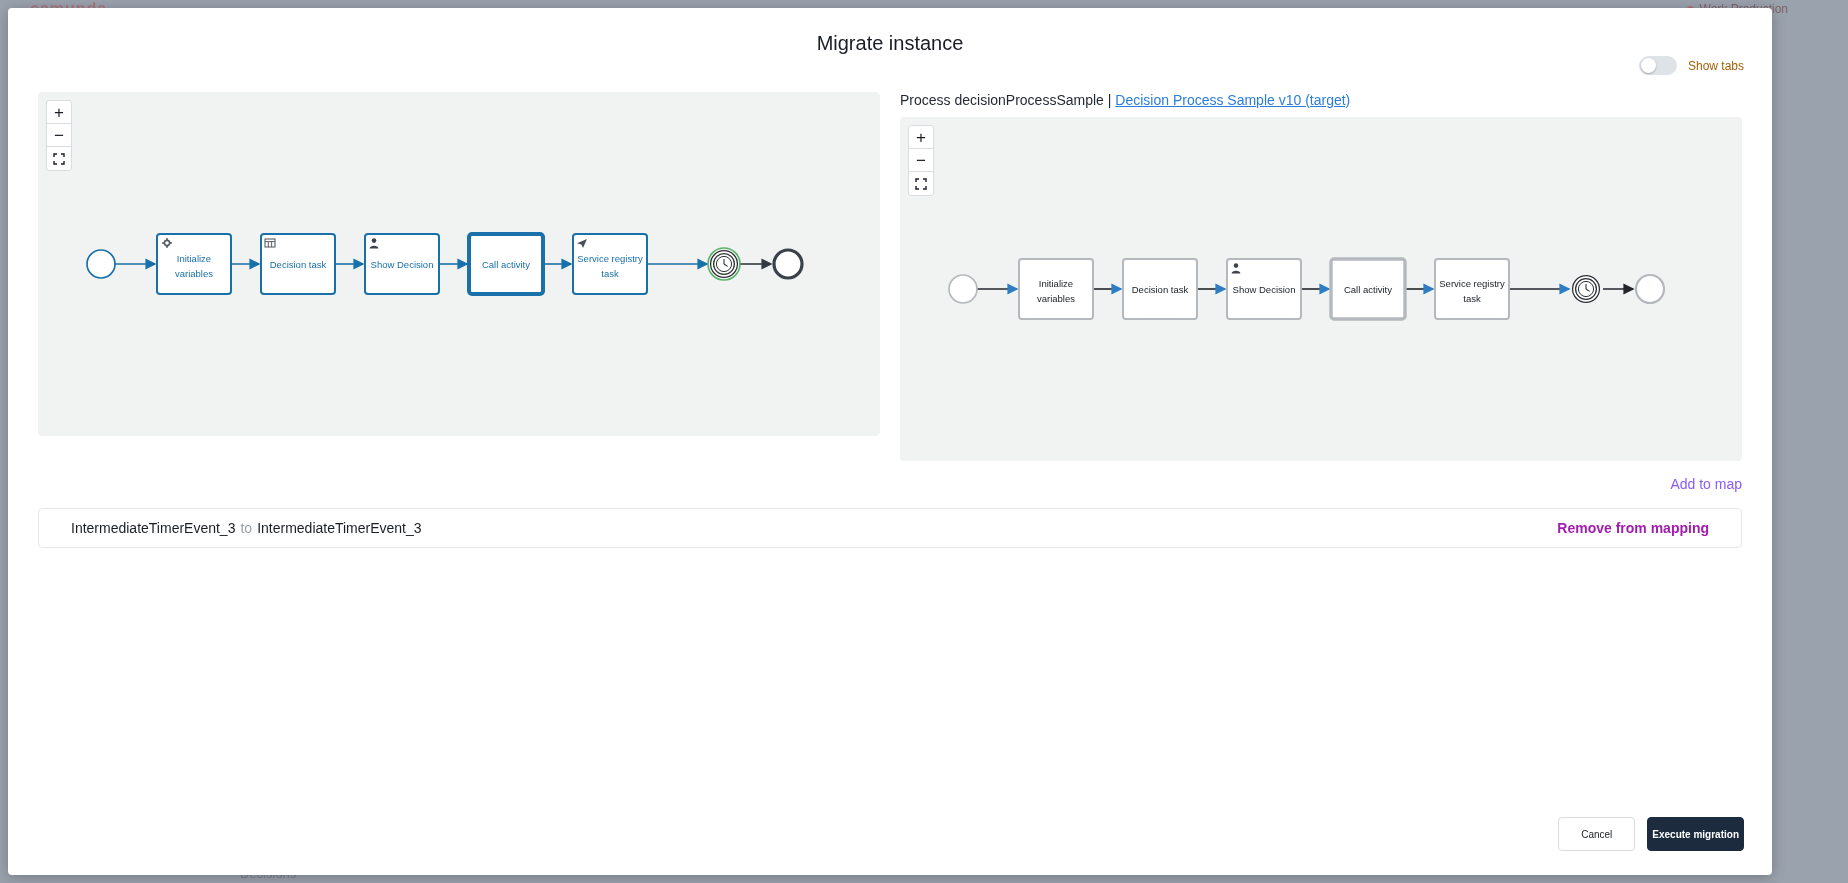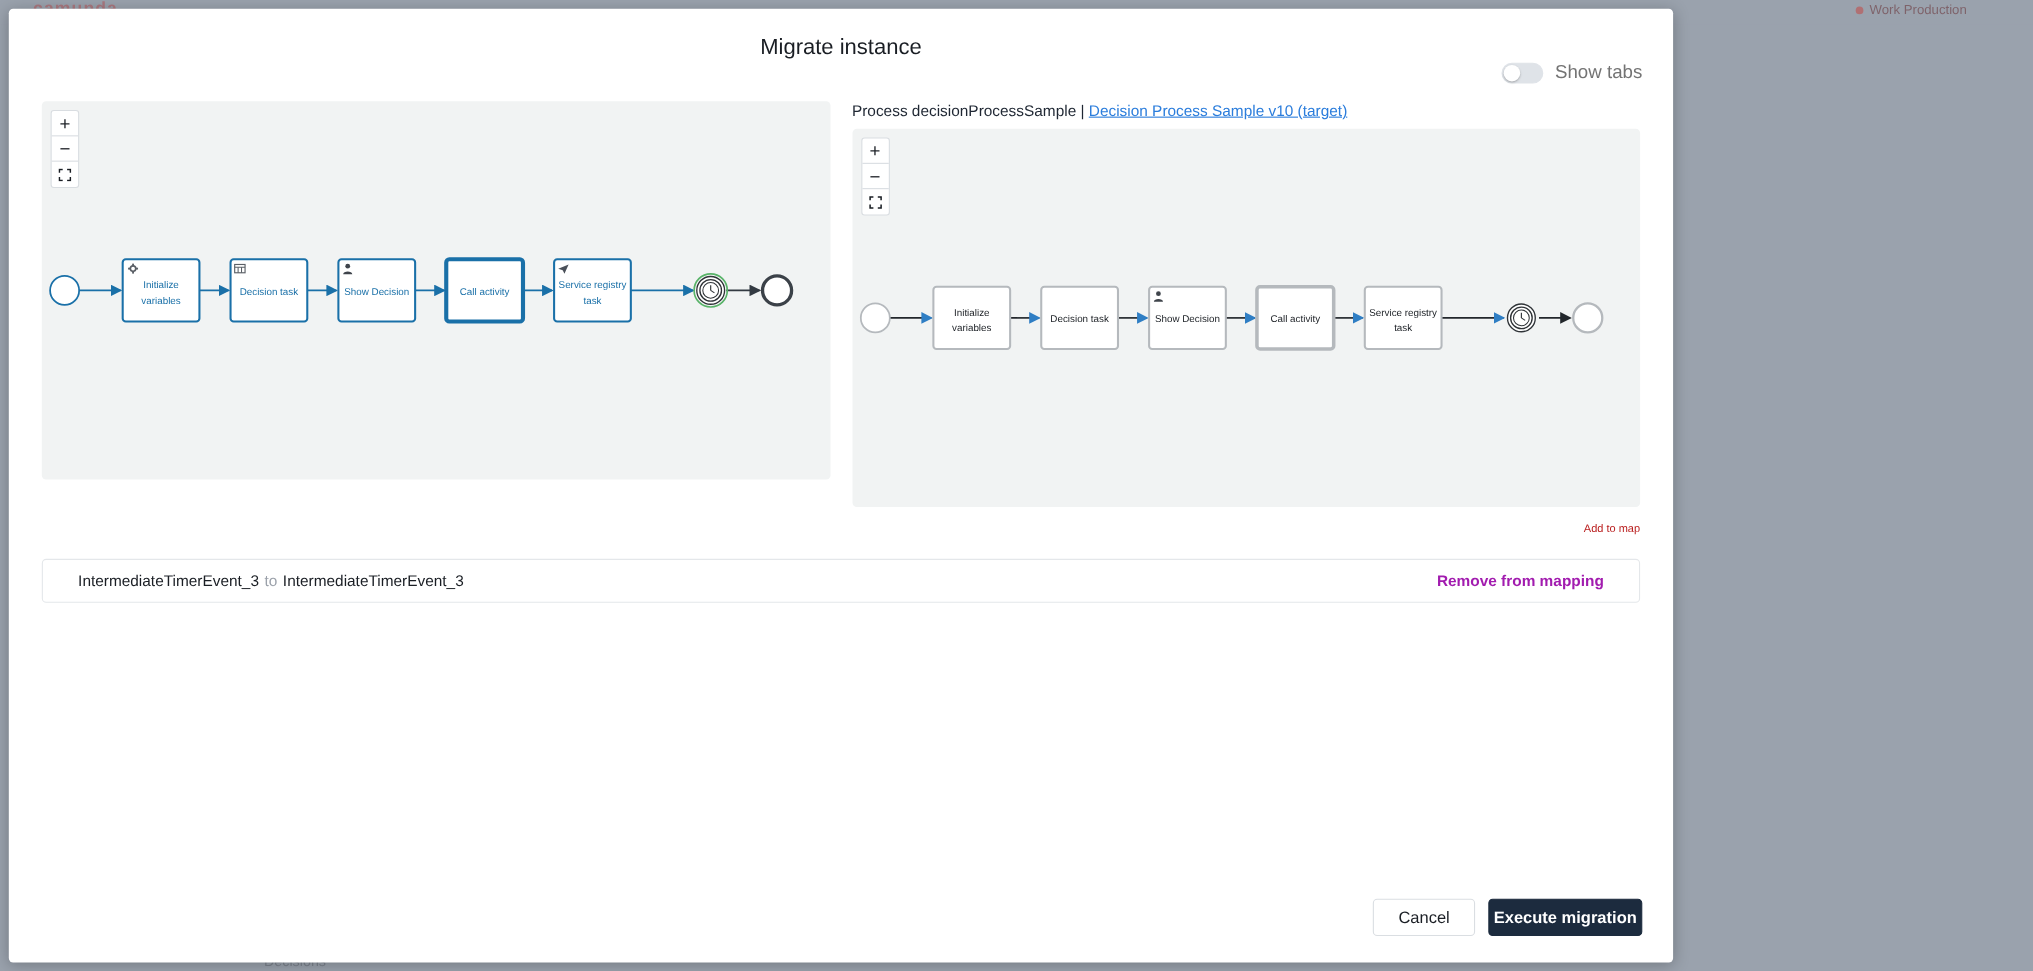--- a/index.html
+++ b/index.html
@@ -33,21 +33,21 @@
   #bg-dot { width: 7px; height: 7px; border-radius: 50%; background: #c0504d; }
   #bg-bottom {
     position: absolute; bottom: 2px; left: 240px;
     font-size: 13px; color: #6f7680; opacity: .7;
   }
 
   
   #modal {
     position: absolute;
     left: 8px; top: 8px;
-    width: 1513px; height: 867px;
+    width: 1764px; height: 867px;
     background: #ffffff;
     border-radius: 4px;
     box-shadow: 0 2px 14px rgba(0,0,0,.25);
     overflow: hidden;
   }
 
   #modal-title {
     text-align: center;
     font-size: 20px;
     color: #1a1e24;
@@ -63,21 +63,21 @@
   .switch {
     width: 38px; height: 19px; border-radius: 10px;
     background: #dfe3e8; position: relative; cursor: pointer;
     border: 1px solid #dfe3e8;
   }
   .switch .knob {
     position: absolute; top: 1px; left: 1px;
     width: 15px; height: 15px; border-radius: 50%;
     background: #ffffff; box-shadow: 0 1px 2px rgba(0,0,0,.28);
   }
-  #toggle-label { font-size: 17px; color: #737373; }
+  #toggle-label { font-size: 12px; color: #a16207; }
 
   
   #panels {
     position: absolute; top: 84px; left: 0; right: 0;
     display: flex; gap: 20px;
     padding: 0 30px;
   }
   .panel { flex: 1 1 0; min-width: 0; }
   .panel-header {
     font-size: 14px; color: #1f2733;
@@ -112,21 +112,21 @@
     font-size: 17px; line-height: 1;
   }
   .zoomctl .zb:last-child { border-bottom: none; }
 
   
   .bpmn { position: absolute; left: 0; top: 0; width: 100%; height: 100%; }
 
   
   #addmap-row {
     position: absolute; top: 468px; right: 30px;
-    font-size: 10px; color: #b91c1c;
+    font-size: 14px; color: #8b5cf6;
     cursor: default;
   }
   #map-list {
     position: absolute; top: 500px; left: 30px; right: 30px;
   }
   .map-row {
     height: 40px;
     border: 1px solid #e4e7ea;
     border-radius: 4px;
     background: #fff;
@@ -139,21 +139,21 @@
   .map-remove {
     font-size: 14px; font-weight: 700; color: #a21caf; cursor: pointer;
   }
 
   
   #footer {
     position: absolute; bottom: 24px; right: 28px;
     display: flex; align-items: center; gap: 12px;
   }
   .btn {
-    font-size: 15px; border-radius: 4px; cursor: pointer;
+    font-size: 10px; border-radius: 4px; cursor: pointer;
     display: flex; align-items: center; justify-content: center;
   }
   .btn-cancel {
     background: #fff; border: 1px solid #dadee2; color: #1a1e24;
     height: 34px; padding: 0 22px;
   }
   .btn-primary {
     background: #1c2b3e; border: 1px solid #1c2b3e; color: #fff;
     height: 34px; padding: 0 4px; font-weight: 700;
   }

